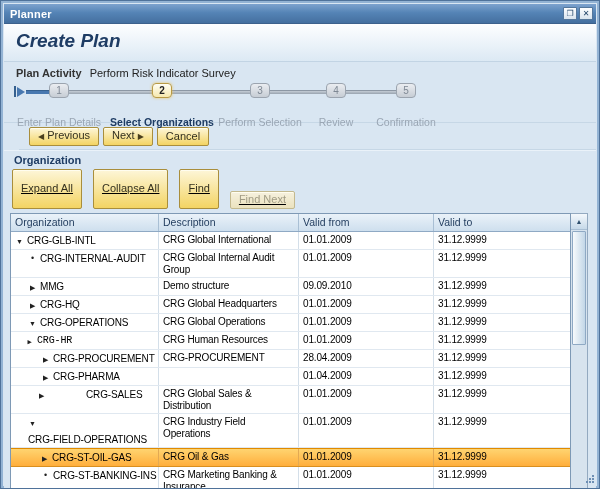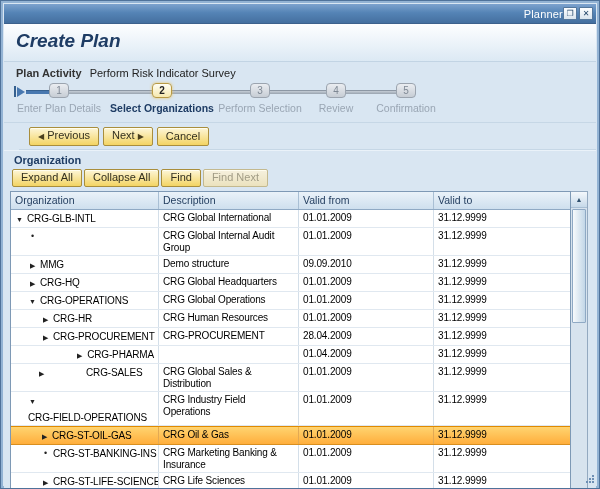--- a/index.html
+++ b/index.html
@@ -4,21 +4,21 @@
 <style>
   html,body{margin:0;padding:0;}
   body{width:600px;height:489px;overflow:hidden;background:#fff;
        font-family:"Liberation Sans",sans-serif;-webkit-font-smoothing:antialiased;}
   .window{width:600px;height:489px;box-sizing:border-box;position:relative;
           border:1px solid #4F729A;box-shadow:inset 0 0 0 2px #93B3D4;background:#D9E6F2;}
   
   .titlebar{margin:3px 3px 0;height:19px;display:flex;align-items:center;padding:0 3px 0 6px;
             background:linear-gradient(#7DA2CE 0%,#5584B6 45%,#446F9F 100%);
             border-bottom:1px solid #3C618C;}
-  .win-title{color:#fff;font-size:11px;font-weight:normal;flex:1;letter-spacing:.2px;text-align:right;}
+  .win-title{color:#fff;font-size:11px;font-weight:bold;flex:1;letter-spacing:.2px;}
   .win-controls{display:flex;gap:2px;}
   .win-btn{width:14px;height:13px;padding:0;border:1px solid #54779C;border-radius:1px;
            background:linear-gradient(#FDFEFF,#D9E4EE);color:#1F4468;font-size:8px;line-height:11px;
            display:flex;align-items:center;justify-content:center;cursor:pointer;
            font-family:"Liberation Sans",sans-serif;}
   
   .content{margin:0 3px 3px;height:464px;background:#D9E6F2;position:relative;overflow:hidden;}
   .page-header{height:31px;padding:6px 12px 0;box-sizing:content-box;
                background:linear-gradient(#FDFEFF,#DCE9F4);border-bottom:1px solid #C2D4E4;}
   .page-header h1{margin:0;font-size:19px;font-style:italic;font-weight:bold;color:#1E3C64;}
@@ -31,37 +31,37 @@
   .road-line.gray{left:55px;width:357px;}
   .road-line.blue{left:22px;width:40px;background:#4878B0;border-top:1px solid #35608F;}
   .road-start{position:absolute;left:10px;top:6px;display:flex;align-items:center;z-index:1;}
   .rs-bar{width:2px;height:11px;background:#35608F;margin-right:1px;}
   .rs-tri{width:0;height:0;border-left:8px solid #4878B0;border-top:5.5px solid transparent;border-bottom:5.5px solid transparent;}
   .step{position:absolute;top:3px;width:20px;z-index:2;}
   .sbox{width:20px;height:15px;border-radius:4px;box-sizing:border-box;
         background:linear-gradient(#EAEDF1,#C7CDD5);border:1px solid #9BA4AF;
         display:flex;align-items:center;justify-content:center;}
   .num{font-size:10px;color:#7E8894;}
-  .slbl{position:absolute;top:19px;left:50%;transform:translateX(-50%);
+  .slbl{position:absolute;top:33px;left:50%;transform:translateX(-50%);
         white-space:nowrap;font-size:10.5px;color:#9AA6B4;}
   .step.active .sbox{background:linear-gradient(#FFFEF4,#F6E8AE);border-color:#B99A45;
                      box-shadow:0 0 3px rgba(240,190,70,.8);}
   .step.active .num{color:#222;font-weight:bold;}
   .step.active .slbl{color:#1E3C64;font-weight:bold;}
   
   .gbtn{font-family:"Liberation Sans",sans-serif;font-size:11px;color:#33301F;cursor:pointer;
         background:linear-gradient(#FDF6D8,#F3D463);border:1px solid #A98E3C;border-radius:2px;
         padding:1px 8px 2px;box-shadow:inset 0 1px 0 #FFFDEF;line-height:13px;}
   .gbtn .bicon{font-size:8px;color:#4A3F1E;}
-  .gbtn.disabled{background:linear-gradient(#F6F1DE,#EBE2BE);color:#A19C85;border-color:#C3B98F;cursor:default;}
+  .gbtn.disabled{background:linear-gradient(#F6F1DE,#EBE2BE);color:#A19C85;border-color:#C3B98F;cursor:default;margin-top:22px;}
   .btn-row{padding:4px 10px 3px;border-bottom:1px solid #C6D7E6;display:flex;gap:4px;margin-left:15px;}
   
   .caption{padding:3px 10px 1px;font-size:11px;font-weight:bold;color:#1E3C64;
            border-top:1px solid #EAF2F9;}
-  .panel-toolbar{padding:2px 8px 3px;display:flex;gap:2px;}
+  .panel-toolbar{padding:2px 8px 3px;display:flex;gap:11px;text-decoration:underline;}
   
   .table-wrap{margin:1px 6px 0;display:flex;align-items:stretch;}
   .grid{width:561px;box-sizing:border-box;border:1px solid #7E99B5;background:#fff;}
   .thead{display:flex;background:linear-gradient(#EAF2F9,#CEDFEE);border-bottom:1px solid #8FA9C4;}
   .th{box-sizing:border-box;padding:2px 4px 1px;font-size:10.5px;color:#1F3A5C;
       border-right:1px solid #A9BFD4;line-height:13px;height:17px;overflow:hidden;white-space:nowrap;}
   .th:last-child{border-right:none;}
   .c0{width:148px;} .c1{width:140px;} .c2{width:135px;} .c3{width:136px;}
   .tbody{background:#fff;}
   .tr{display:flex;min-height:17px;box-sizing:border-box;border-bottom:1px solid #E0E8F0;background:#fff;}
@@ -189,20 +189,21 @@
       <span class="org-text">CRG-GLB-INTL</span>
     </div>
     <div class="td td-desc c1">CRG Global International</div>
     <div class="td td-from c2">01.01.2009</div>
     <div class="td td-to c3">31.12.9999</div>
   </div>
 
   <div class="tr">
     <div class="td td-org c0" style="padding-left: 17px;">
       <span class="expander leaf">•</span>
+      <span class="org-text">CRG-INTERNAL-AUDIT</span>
     </div>
     <div class="td td-desc c1">CRG Global Internal Audit Group</div>
     <div class="td td-from c2">01.01.2009</div>
     <div class="td td-to c3">31.12.9999</div>
   </div>
 
   <div class="tr">
     <div class="td td-org c0" style="padding-left: 17px;">
       <span class="expander collapsed">▶</span>
       <span class="org-text">MMG</span>
@@ -226,41 +227,41 @@
     <div class="td td-org c0" style="padding-left: 17px;">
       <span class="expander expanded">▼</span>
       <span class="org-text">CRG-OPERATIONS</span>
     </div>
     <div class="td td-desc c1">CRG Global Operations</div>
     <div class="td td-from c2">01.01.2009</div>
     <div class="td td-to c3">31.12.9999</div>
   </div>
 
   <div class="tr">
-    <div class="td td-org c0" style="padding-left: 30px;">
+    <div class="td td-org c0" style="padding-left: 14px; font-family: Liberation Mono, monospace;">
       <span class="expander collapsed">▶</span>
       <span class="org-text">CRG-HR</span>
     </div>
     <div class="td td-desc c1">CRG Human Resources</div>
     <div class="td td-from c2">01.01.2009</div>
     <div class="td td-to c3">31.12.9999</div>
   </div>
 
   <div class="tr">
     <div class="td td-org c0" style="padding-left: 30px;">
       <span class="expander collapsed">▶</span>
       <span class="org-text">CRG-PROCUREMENT</span>
     </div>
     <div class="td td-desc c1">CRG-PROCUREMENT</div>
     <div class="td td-from c2">28.04.2009</div>
     <div class="td td-to c3">31.12.9999</div>
   </div>
 
   <div class="tr">
-    <div class="td td-org c0" style="padding-left: 30px; justify-content: flex-end;">
+    <div class="td td-org c0" style="padding-left: 30px;">
       <span class="expander collapsed">▶</span>
       <span class="org-text">CRG-PHARMA</span>
     </div>
     <div class="td td-desc c1"></div>
     <div class="td td-from c2">01.04.2009</div>
     <div class="td td-to c3">31.12.9999</div>
   </div>
 
   <div class="tr">
     <div class="td td-org c0" style="padding-left: 26px; gap: 40px;">

